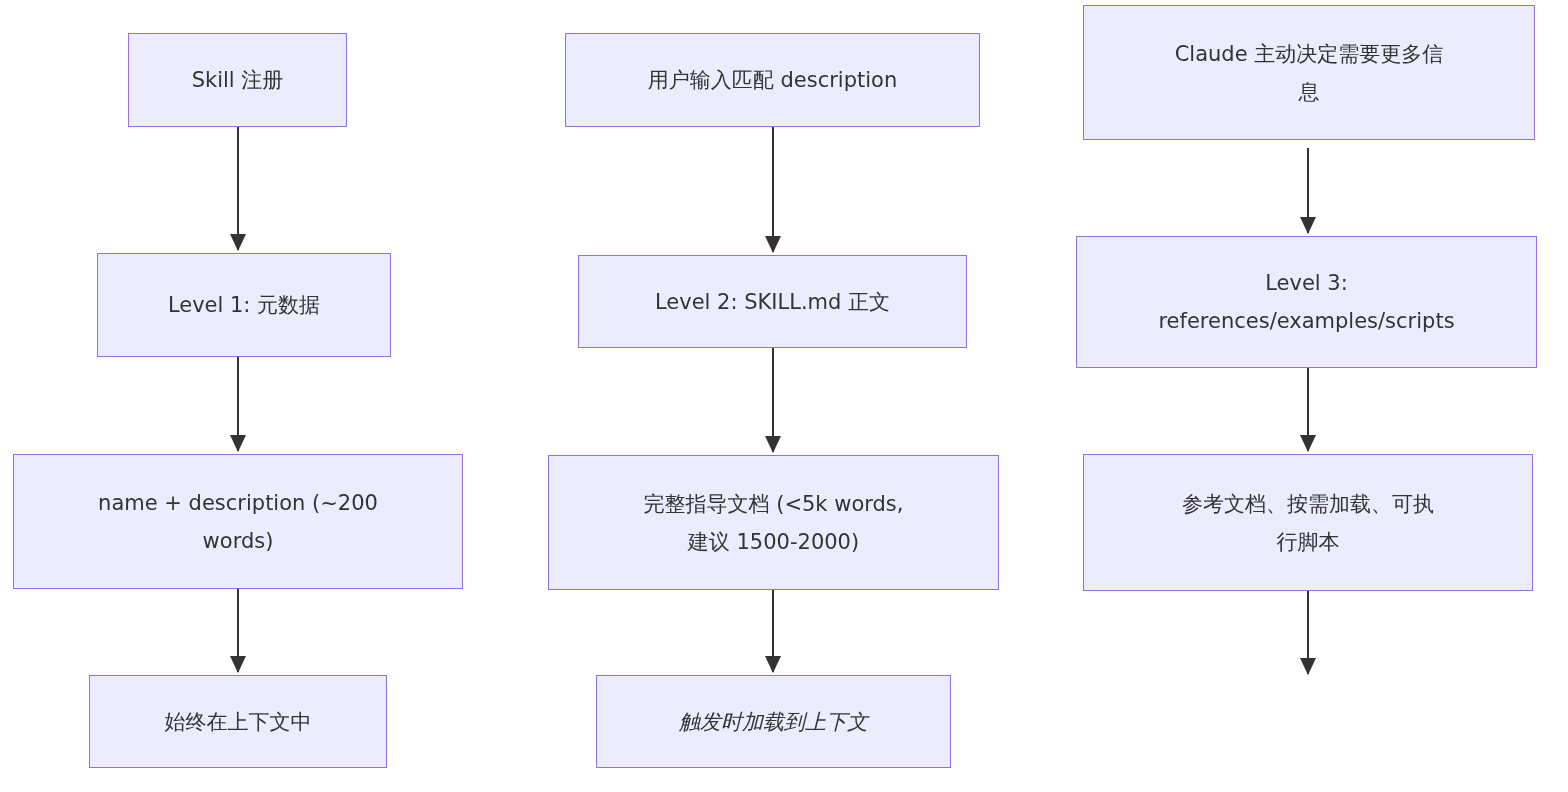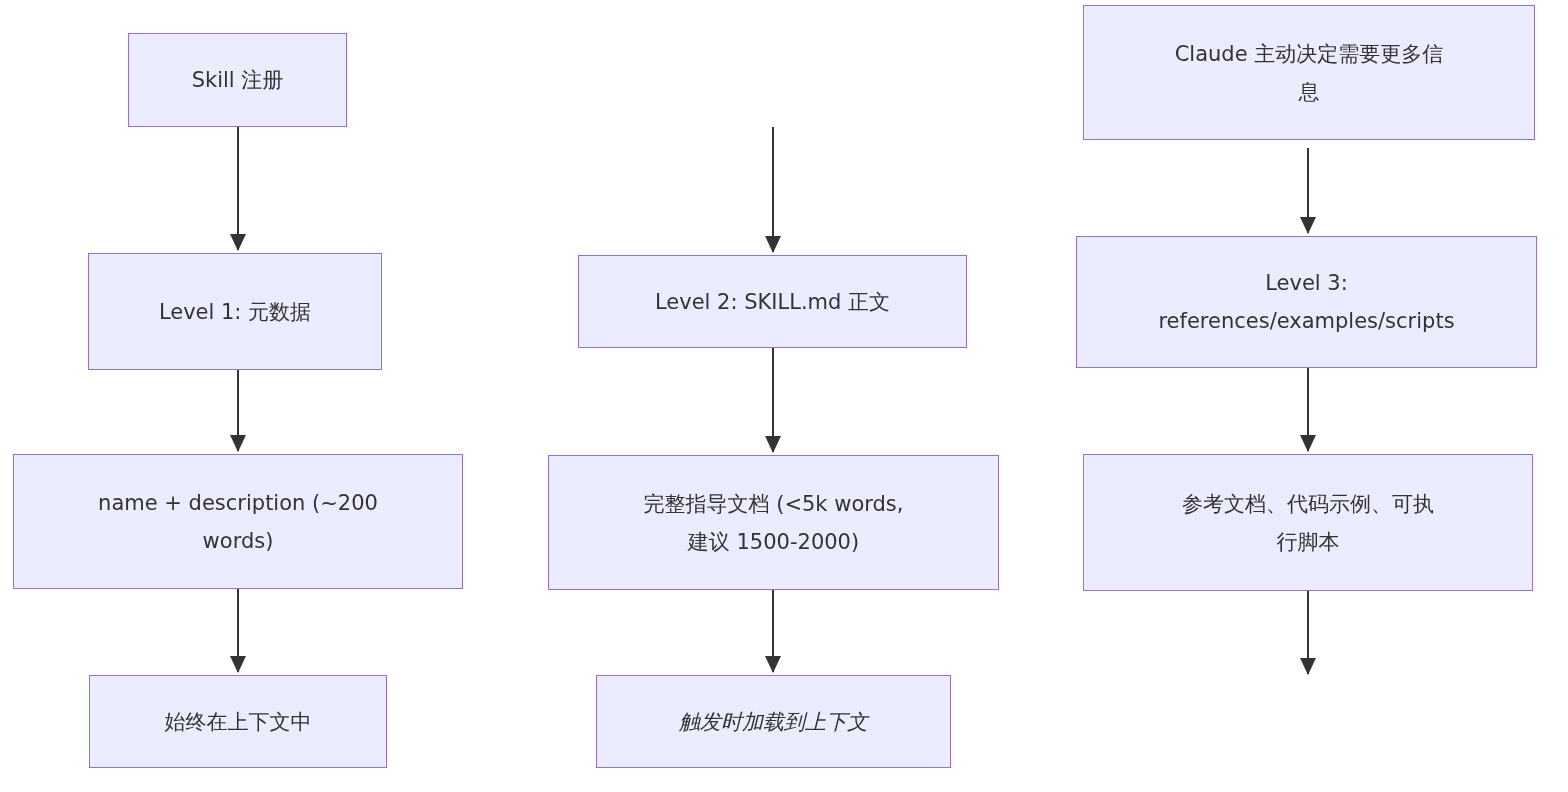--- a/index.html
+++ b/index.html
@@ -53,30 +53,31 @@
     <line x1="238" y1="589" x2="238" y2="672" marker-end="url(#ah)"></line>
     <line x1="773" y1="127" x2="773" y2="252" marker-end="url(#ah)"></line>
     <line x1="773" y1="348" x2="773" y2="452" marker-end="url(#ah)"></line>
     <line x1="773" y1="590" x2="773" y2="672" marker-end="url(#ah)"></line>
     <line x1="1308" y1="148" x2="1308" y2="233" marker-end="url(#ah)"></line>
     <line x1="1308" y1="368" x2="1308" y2="451" marker-end="url(#ah)"></line>
     <line x1="1308" y1="591" x2="1308" y2="674" marker-end="url(#ah)"></line>
   </svg>
 
   <div class="node" style="left:128px;top:33px;width:219px;height:94px;">Skill 注册</div>
-  <div class="node" style="left:88px;top:253px;width:294px;height:117px;">Level 1: 元数据</div>
+  <div class="node" style="left:97px;top:253px;width:294px;height:104px;">Level 1: 元数据</div>
   <div class="node" style="left:13px;top:454px;width:450px;height:135px;">name + description (~200
 words)</div>
   <div class="node" style="left:89px;top:675px;width:298px;height:93px;">始终在上下文中</div>
 
+  <div class="node" style="left:565px;top:33px;width:415px;height:94px;">用户输入匹配 description</div>
   <div class="node" style="left:578px;top:255px;width:389px;height:93px;">Level 2: SKILL.md 正文</div>
   <div class="node" style="left:548px;top:455px;width:451px;height:135px;">完整指导文档 (&lt;5k words,
 建议 1500-2000)</div>
   <div class="node" style="left:596px;top:675px;width:355px;height:93px;font-style:italic;">触发时加载到上下文</div>
 
   <div class="node" style="left:1083px;top:5px;width:452px;height:135px;">Claude 主动决定需要更多信
 息</div>
   <div class="node" style="left:1076px;top:236px;width:461px;height:132px;">Level 3:
 references/examples/scripts</div>
-  <div class="node" style="left:1083px;top:454px;width:450px;height:137px;">参考文档、代码示例、可执
+  <div class="node" style="left:1083px;top:454px;width:450px;height:137px;">参考文档、按需加载、可执
 行脚本</div>
 
 </div>
 
 </body></html>

